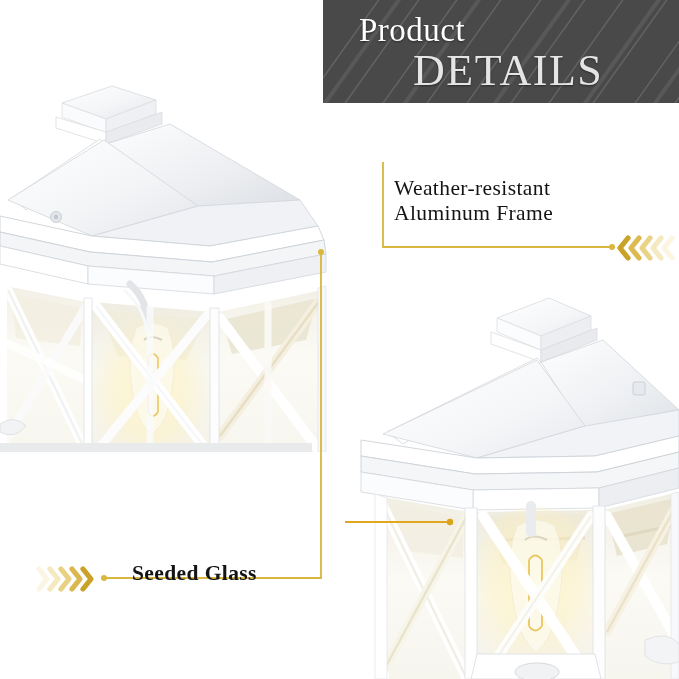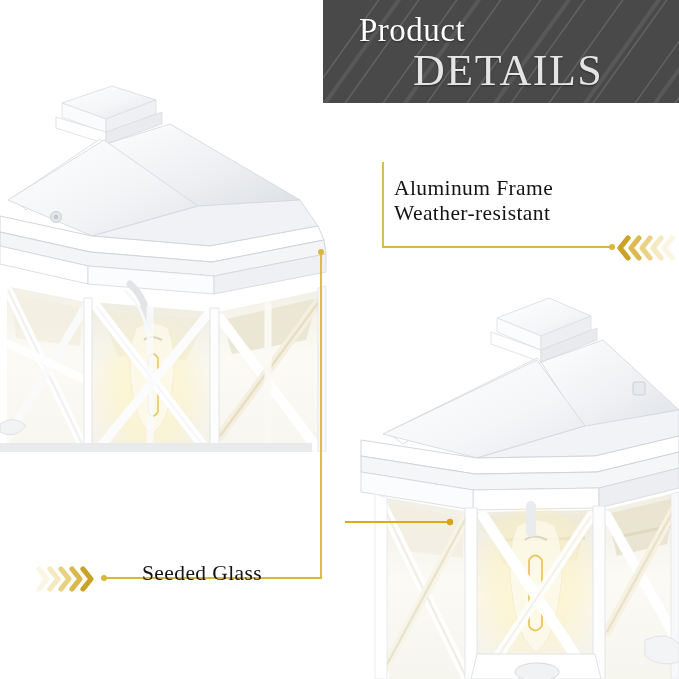--- a/index.html
+++ b/index.html
@@ -296,22 +296,22 @@
         </linearGradient>
       </defs>
 
       <path d="M249 162 L383 162" stroke="url(#leadFade1)" stroke-width="1.8" fill="none"></path>
       <path d="M383 162 L383 247 L612 247" stroke="#d9b63c" stroke-width="1.8" fill="none"></path>
       <circle cx="612" cy="247" r="3" fill="#d9b63c"></circle>
     </svg>
   </div>
 
   <div class="anno-text two-line" style="left:394px; top:176px;">
+    <div>Weather-resistant</div>
     <div>Aluminum Frame</div>
-    <div>Weather-resistant</div>
   </div>
 
   <div class="chev-wrap" style="left:616px; top:234px;">
     <svg width="62" height="28" viewBox="0 0 62 28">
       <g fill="none" stroke-linecap="round" stroke-linejoin="round" stroke-width="5.2">
         <path d="M12 4 L4 14 L12 24" stroke="#c9a227" opacity="1"></path>
         <path d="M23 4 L15 14 L23 24" stroke="#d6ae33" opacity=".85"></path>
         <path d="M34 4 L26 14 L34 24" stroke="#e0bd4d" opacity=".68"></path>
         <path d="M45 4 L37 14 L45 24" stroke="#ebd382" opacity=".5"></path>
         <path d="M56 4 L48 14 L56 24" stroke="#f4e6b4" opacity=".38"></path>
@@ -331,21 +331,21 @@
 
       <path d="M321 252 L321 578 L104 578" stroke="#d9b63c" stroke-width="1.8" fill="none"></path>
       <circle cx="321" cy="252" r="3" fill="#d9b63c"></circle>
       <circle cx="104" cy="578" r="3" fill="#d9b63c"></circle>
 
       <path d="M345 522 L450 522" stroke="#e0a81f" stroke-width="2.2" fill="none"></path>
       <circle cx="450" cy="522" r="3.2" fill="#d9a31c"></circle>
     </svg>
   </div>
 
-  <div class="anno-text" style="left:142px; top:561px;">
+  <div class="anno-text" style="left:132px; top:561px;font-weight:bold;">
     <div>Seeded Glass</div>
   </div>
 
   <div class="chev-wrap" style="left:33px; top:565px;">
     <svg width="66" height="28" viewBox="0 0 66 28">
       <g fill="none" stroke-linecap="round" stroke-linejoin="round" stroke-width="5.2">
         <path d="M6 4 L14 14 L6 24" stroke="#f4e6b4" opacity=".36"></path>
         <path d="M17 4 L25 14 L17 24" stroke="#ebd382" opacity=".5"></path>
         <path d="M28 4 L36 14 L28 24" stroke="#e0bd4d" opacity=".7"></path>
         <path d="M39 4 L47 14 L39 24" stroke="#d6ae33" opacity=".87"></path>

